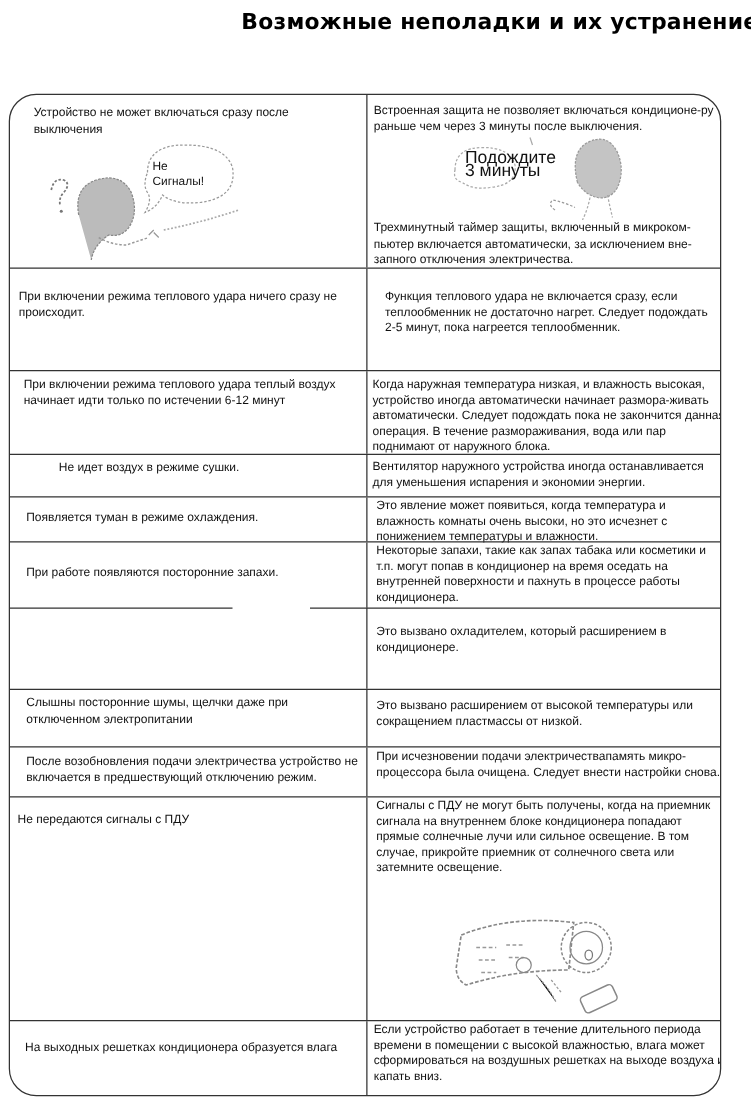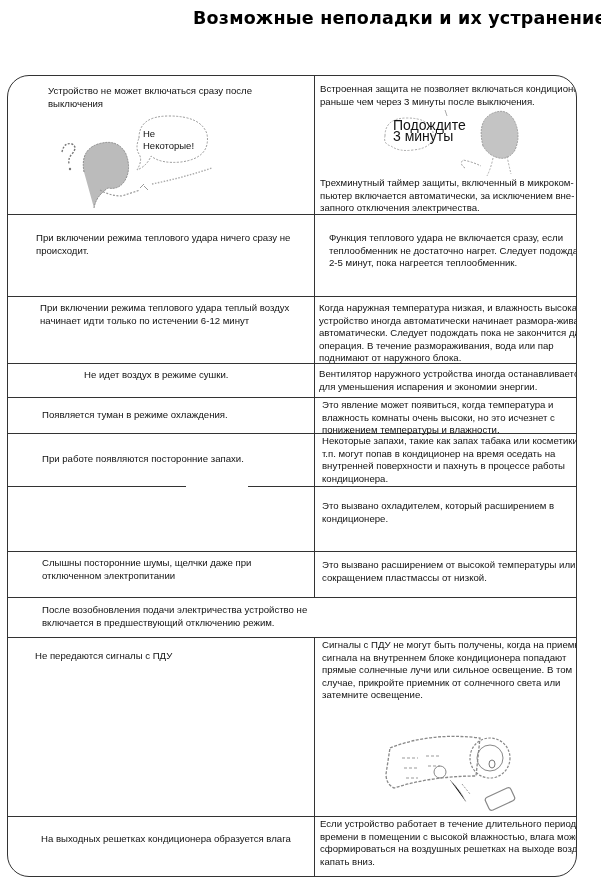--- a/index.html
+++ b/index.html
@@ -1,21 +1,21 @@
 <!DOCTYPE html>
 <html><head>
 <meta charset="utf-8">
 <style>
   html, body { margin:0; padding:0; background:#ffffff; }
   body { width:601px; height:890px; position:relative; overflow:hidden; font-family:"Liberation Sans", sans-serif; color:#111; }
   .title { position:absolute; left:193px; top:8px; font-family:"DejaVu Sans", sans-serif; font-weight:bold; font-size:17.5px; letter-spacing:0.2px; white-space:nowrap; color:#000; }
   .table { position:absolute; left:7px; top:75px; width:570px; height:802px; border:1.3px solid #333; border-radius:22px; box-sizing:border-box; overflow:hidden; }
   .row { position:absolute; left:0; width:100%; box-sizing:border-box; }
   .row.sep { border-top:1.3px solid #333; }
-  .cell { position:absolute; top:0; bottom:0; box-sizing:border-box; font-size:9.6px; line-height:12.5px;margin-left:21px; }
+  .cell { position:absolute; top:0; bottom:0; box-sizing:border-box; font-size:9.6px; line-height:12.5px; }
   .cell.left { left:0; width:285px; }
   .cell.right { left:285px; right:0; border-left:1.3px solid #333; }
   .txt { position:absolute; }
   .pic { position:absolute; }
   .bubble-text { position:absolute; font-size:9.5px; line-height:12px; }
 </style>
 </head>
 <body>
 
 <div class="title">Возможные неполадки и их устранение</div>
@@ -29,21 +29,21 @@
         <path d="M18 40 q2-10 10-8 q6 3 0 10 q-4 4-3 10" fill="none" stroke="#777" stroke-width="1.4" stroke-dasharray="2 1.5"></path>
         <circle cx="26" cy="57" r="1.2" fill="#777"></circle>
         <path d="M40 60 q-4-22 14-28 q20-6 28 10 q6 16-2 28 q-6 8-16 6 q-12 8-14 20" fill="#bbb" stroke="#888" stroke-width="1" stroke-dasharray="2 1"></path>
         <path d="M56 78 q10 6 22 6 l18-6" fill="none" stroke="#999" stroke-width="1.2" stroke-dasharray="2 1.5"></path>
         <path d="M96 76 l4-4 M100 74 l4 4" stroke="#999" stroke-width="1"></path>
         <path d="M108 72 q30-6 60-16" fill="none" stroke="#aaa" stroke-width="1.4" stroke-dasharray="1.5 1.5"></path>
         <path d="M95 26 q0-22 30-22 q32 0 38 18 q4 24-26 28 q-20 2-30-6 q-4 10-14 14 q6-10 2-16 q-4-6 0-16z" fill="none" stroke="#999" stroke-width="1" stroke-dasharray="2 1.5"></path>
       </svg>
       <div class="bubble-text" style="left:114px;top:52px;">
         <div>Не</div>
-        <div>Некоторые!</div>
+        <div>Сигналы!</div>
       </div>
     </div>
     <div class="cell right">
       <div class="txt" style="left:5px;top:7px;width:275px;">Встроенная защита не позволяет включаться кондиционе-ру раньше чем через 3 минуты после выключения.</div>
       <svg class="pic" style="left:60px;top:30px;" width="150" height="70" viewBox="0 0 150 70">
         <path d="M10 30 q0-18 22-18 q22 0 26 14 q2 16-20 18 q-14 2-22-4 q-8-2-6-10z" fill="none" stroke="#aaa" stroke-width="1" stroke-dasharray="2 1.5"></path>
         <path d="M70 4 l2 6" stroke="#aaa" stroke-width="1"></path>
         <path d="M108 40 q-6-24 8-32 q16-8 24 8 q6 14 0 28 q-6 10-16 8 q-10-2-16-12z" fill="#c4c4c4" stroke="#999" stroke-width="1" stroke-dasharray="2 1"></path>
         <path d="M90 62 q-6-4-2-8 q10 2 18 6" fill="none" stroke="#999" stroke-width="1" stroke-dasharray="2 1.5"></path>
         <path d="M118 52 q-2 10 -6 18 M132 50 q2 10 4 18" fill="none" stroke="#aaa" stroke-width="1" stroke-dasharray="2 1.5"></path>
@@ -69,21 +69,21 @@
     <div class="cell left">
       <div class="txt" style="left:11px;top:5px;width:270px;">При включении режима теплового удара теплый воздух начинает идти только по истечении 6-12 минут</div>
     </div>
     <div class="cell right">
       <div class="txt" style="left:4px;top:5px;width:282px;">Когда наружная температура низкая, и влажность высокая, устройство иногда автоматически начинает размора-живать автоматически. Следует подождать пока не закончится данная операция. В течение размораживания, вода или пар поднимают от наружного блока.</div>
     </div>
   </div>
 
   <div class="row sep" style="top:287px;height:34px;">
     <div class="cell left">
-      <div class="txt" style="left:33px;top:5px;width:260px;padding-left:22px;">Не идет воздух в режиме сушки.</div>
+      <div class="txt" style="left:17px;top:5px;width:260px;padding-left:22px;">Не идет воздух в режиме сушки.</div>
     </div>
     <div class="cell right">
       <div class="txt" style="left:4px;top:4px;width:282px;">Вентилятор наружного устройства иногда останавливается для уменьшения испарения и экономии энергии.</div>
     </div>
   </div>
 
   <div class="row sep" style="top:321px;height:36px;">
     <div class="cell left">
       <div class="txt" style="left:13px;top:11px;width:260px;">Появляется туман в режиме охлаждения.</div>
     </div>
@@ -115,20 +115,23 @@
     </div>
     <div class="cell right">
       <div class="txt" style="left:7px;top:7px;width:279px;">Это вызвано расширением от высокой температуры или сокращением пластмассы от низкой.</div>
     </div>
   </div>
 
   <div class="row sep" style="top:521px;height:40px;">
     <div class="cell left">
       <div class="txt" style="left:13px;top:6px;width:270px;">После возобновления подачи электричества устройство не включается в предшествующий отключению режим.</div>
     </div>
+    <div class="cell right">
+      <div class="txt" style="left:7px;top:2px;width:275px;">При исчезновении подачи электричествапамять микро-процессора была очищена. Следует внести настройки снова.</div>
+    </div>
   </div>
 
   <div class="row sep" style="top:561px;height:179px;">
     <div class="cell left">
       <div class="txt" style="left:6px;top:12px;width:260px;">Не передаются сигналы с ПДУ</div>
     </div>
     <div class="cell right">
       <div class="txt" style="left:7px;top:1px;width:275px;">Сигналы с ПДУ не могут быть получены, когда на приемник сигнала на внутреннем блоке кондиционера попадают прямые солнечные лучи или сильное освещение.  В том случае, прикройте приемник от солнечного света  или затемните освещение.</div>
       <svg class="pic" style="left:65px;top:90px;" width="150" height="90" viewBox="0 0 150 90">
         <path d="M10 20 q40-16 90-10 l-4 38 q-44 0-82 12 q-8-4-8-14z" fill="none" stroke="#888" stroke-width="1.3" stroke-dasharray="3 1.5"></path>

